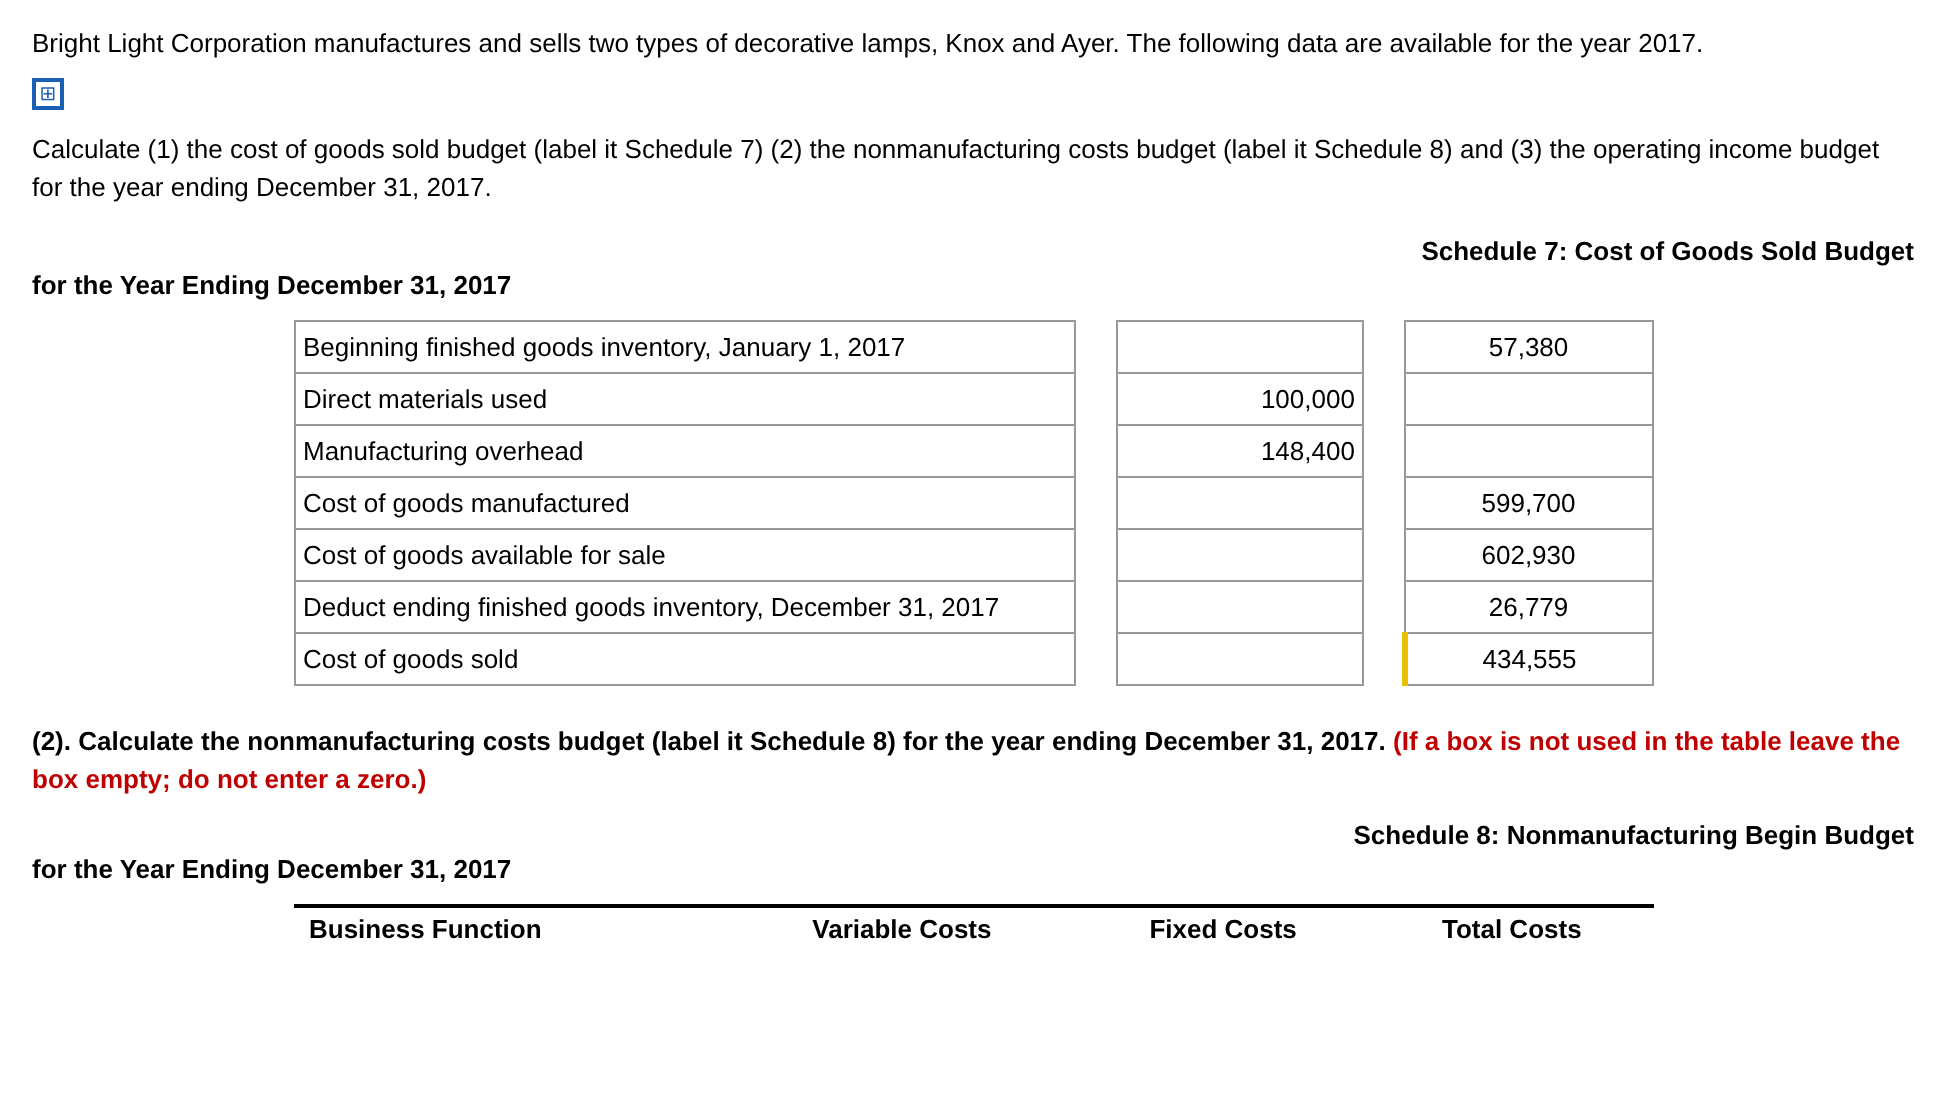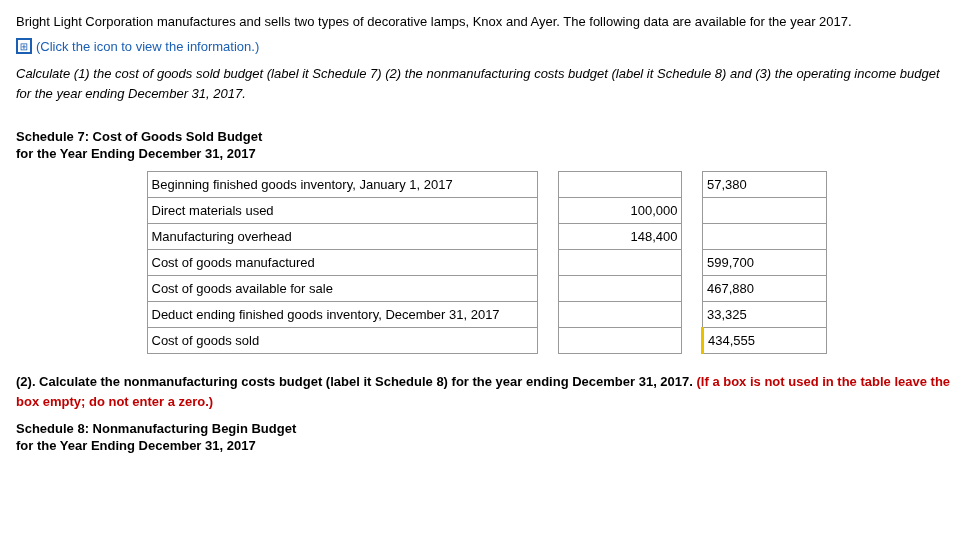--- a/index.html
+++ b/index.html
@@ -27,34 +27,33 @@
       border: 2px solid #1a5fb4;
       width: 16px;
       height: 16px;
       display: inline-flex;
       align-items: center;
       justify-content: center;
       font-size: 10px;
       color: #1a5fb4;
     }
     .calculate-text {
-      margin-bottom: 26px;
+      margin-bottom: 14px;
       line-height: 1.5;
-      font-style: italic;
     }
     .question-block {
       margin-bottom: 12px;
     }
     .question-label {
       font-weight: bold;
       margin-bottom: 10px;
       line-height: 1.5;
     }
     .schedule-title {
-      text-align: left;
+      text-align: right;
       font-weight: bold;
       margin-bottom: 2px;
     }
     .schedule-subtitle {
       text-align: left;
       font-weight: bold;
       margin-bottom: 10px;
     }
     .budget-table {
       width: 680px;
@@ -72,21 +71,21 @@
     }
     .amount-cell {
       width: 120px;
       border: 1px solid #999;
       text-align: right;
       padding-right: 6px;
     }
     .total-cell {
       width: 120px;
       border: 1px solid #999;
-      text-align: left;
+      text-align: center;
       padding-right: 6px;
     }
     .empty-cell {
       width: 120px;
       border: 1px solid #999;
     }
     .spacer-col { width: 20px; border: none; }
 
     
     .sched8-table {
@@ -108,21 +107,20 @@
 </head>
 <body>
 
 
 
 
 <p class="intro-text">Bright Light Corporation manufactures and sells two types of decorative lamps, Knox and Ayer. The following data are available for the year 2017.</p>
 
 <div class="icon-link">
   <span class="icon-box">⊞</span>
-  <span>(Click the icon to view the information.)</span>
 </div>
 
 <p class="calculate-text">Calculate (1) the cost of goods sold budget (label it Schedule 7) (2) the nonmanufacturing costs budget (label it Schedule 8) and (3) the operating income budget for the year ending December 31, 2017.</p>
 
 
 <div class="question-block">
 
   <p class="schedule-title">Schedule 7: Cost of Goods Sold Budget</p>
   <p class="schedule-subtitle">for the Year Ending December 31, 2017</p>
 
@@ -161,43 +159,53 @@
           <td class="spacer-col"></td>
           <td class="empty-cell"></td>
           <td class="spacer-col"></td>
           <td class="total-cell">599,700</td>
         </tr>
         <tr>
           <td class="label-cell">Cost of goods available for sale</td>
           <td class="spacer-col"></td>
           <td class="empty-cell"></td>
           <td class="spacer-col"></td>
-          <td class="total-cell">467,880</td>
+          <td class="total-cell">602,930</td>
         </tr>
         <tr>
           <td class="label-cell">Deduct ending finished goods inventory, December 31, 2017</td>
           <td class="spacer-col"></td>
           <td class="empty-cell"></td>
           <td class="spacer-col"></td>
-          <td class="total-cell">33,325</td>
+          <td class="total-cell">26,779</td>
         </tr>
         <tr>
           <td class="label-cell">Cost of goods sold</td>
           <td class="spacer-col"></td>
           <td class="empty-cell"></td>
           <td class="spacer-col"></td>
           <td class="total-cell" style="border-left: 3px solid rgb(232, 192, 0);">434,555</td>
         </tr>
       </tbody>
   </table>
 </div>
 
 
 <div class="question-block">
   <p class="question-label"><span>(2). Calculate the nonmanufacturing costs budget (label it Schedule 8) for the year ending December 31, 2017.</span><span style="color: rgb(192, 0, 0);"> (If a box is not used in the table leave the box empty; do not enter a zero.)</span></p>
 
   <p class="schedule-title">Schedule 8: Nonmanufacturing Begin Budget</p>
   <p class="schedule-subtitle">for the Year Ending December 31, 2017</p>
 
+  <table class="sched8-table">
+    <thead>
+      <tr id="schedule8-header-row">
+      <th>Business Function</th>
+          <th>Variable Costs</th>
+          <th>Fixed Costs</th>
+          <th>Total Costs</th>
+        </tr>
+    </thead>
+  </table>
 </div>
 
 
 
 
 </body></html>

